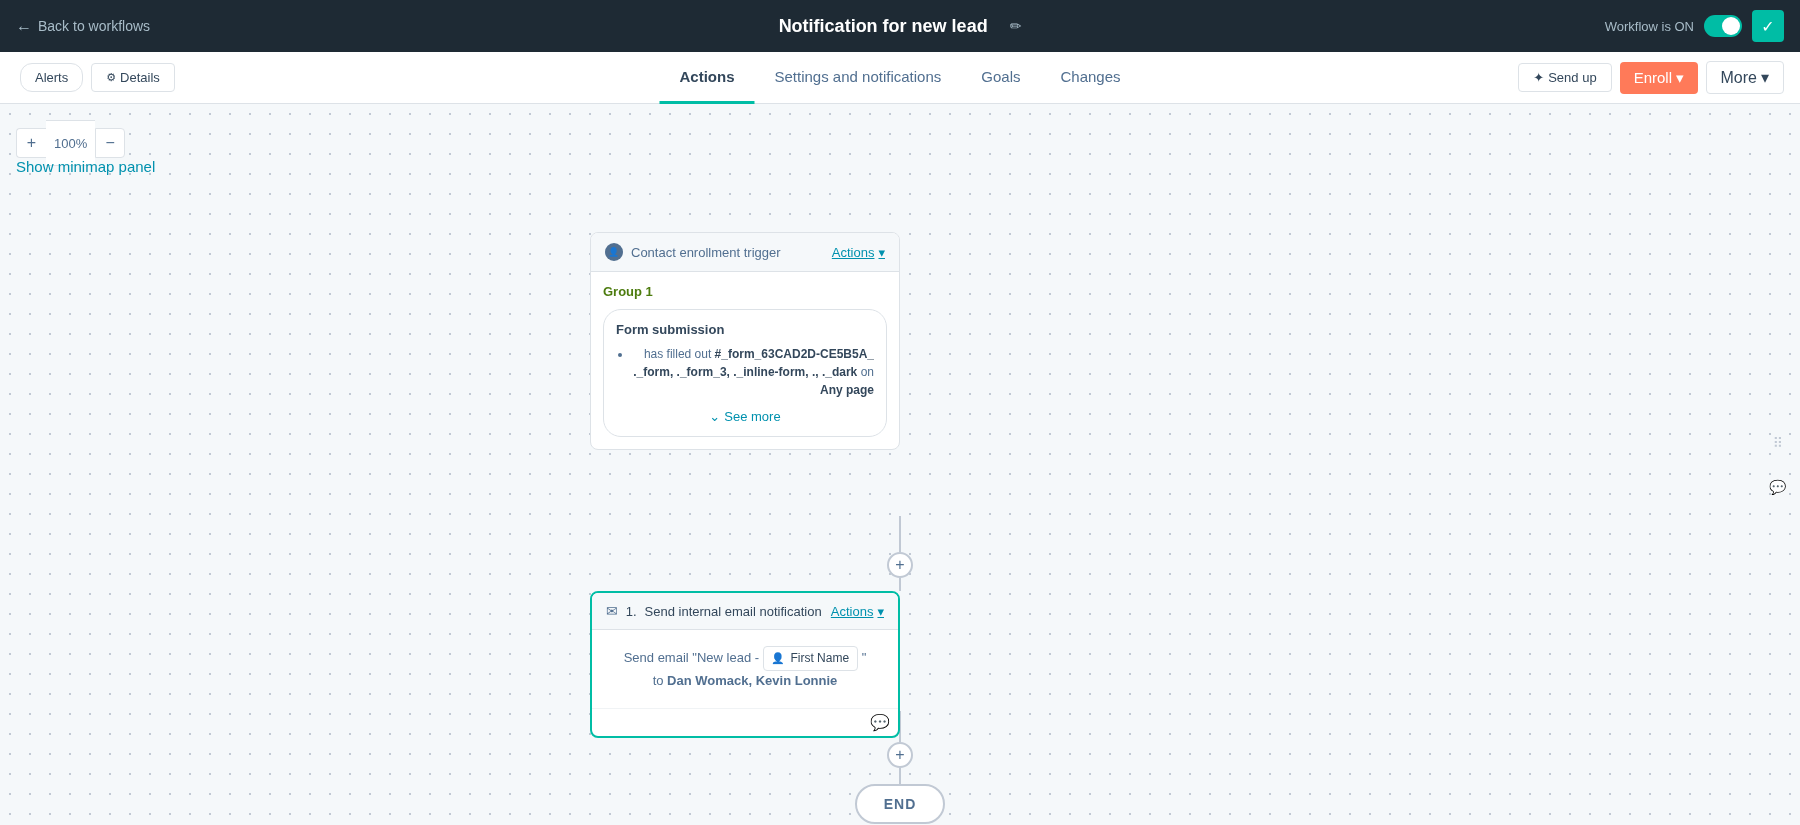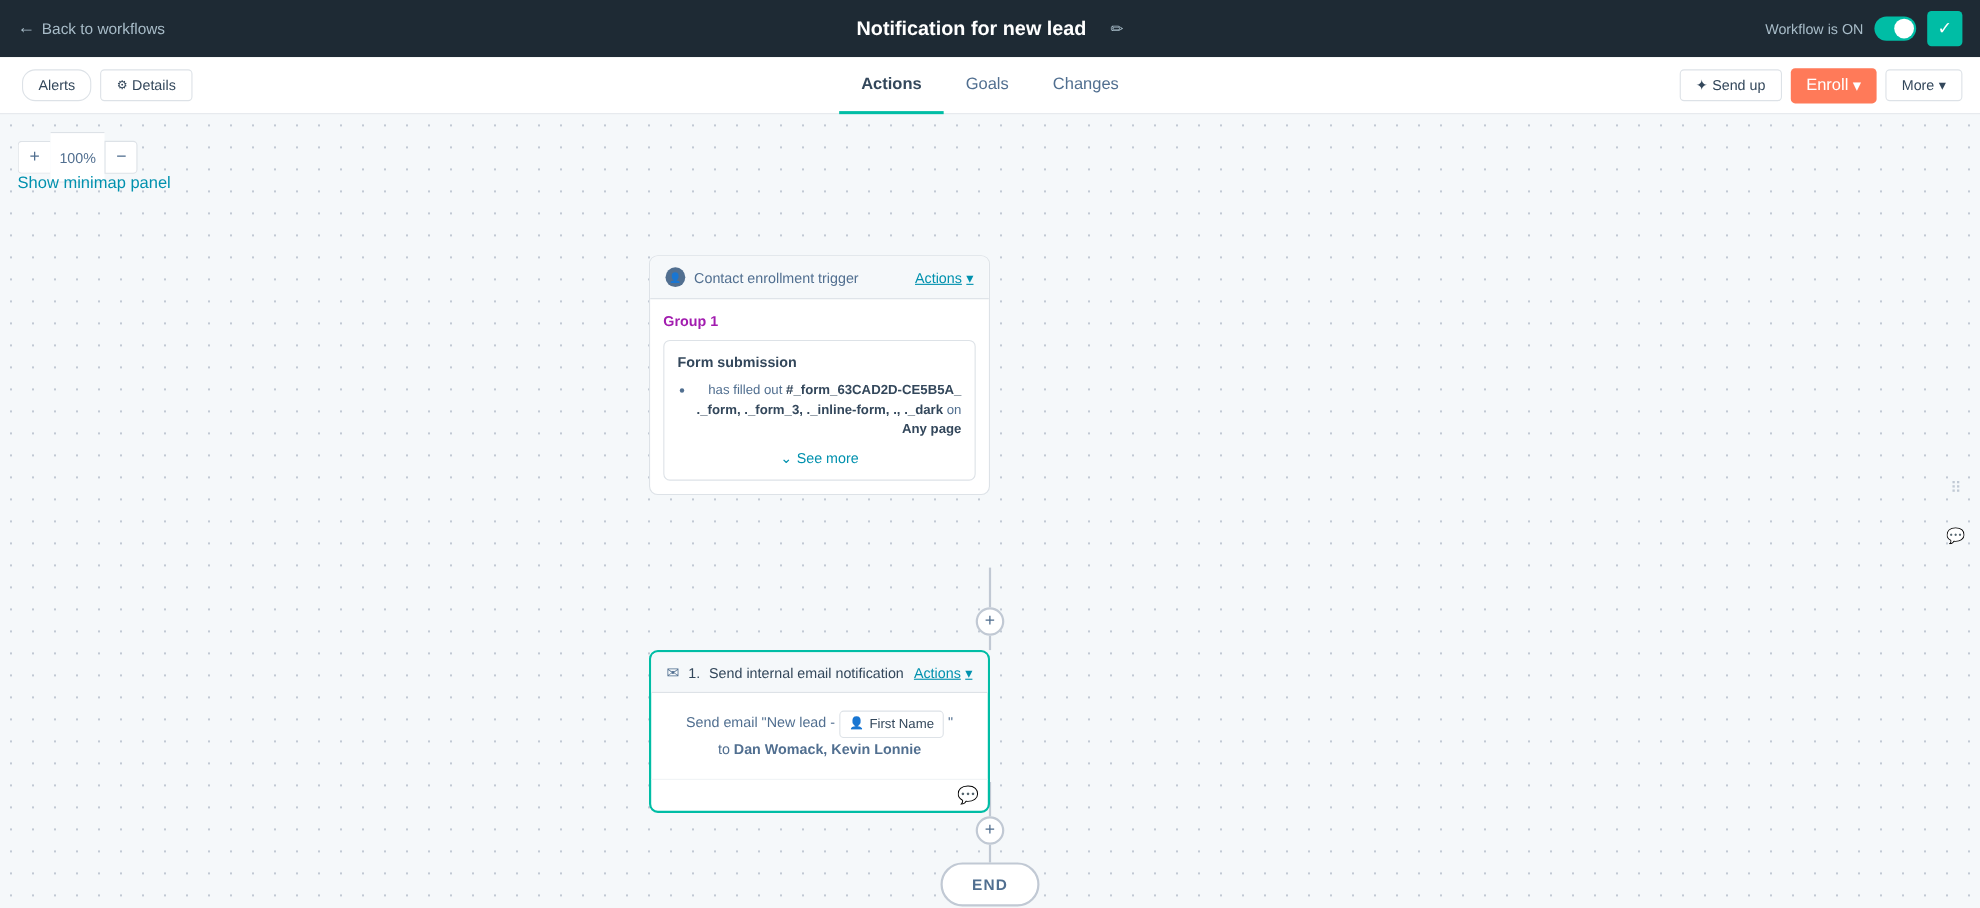--- a/index.html
+++ b/index.html
@@ -173,21 +173,21 @@
       display: flex;
       align-items: center;
       gap: 4px;
     }
     .more-btn {
       background: transparent;
       border: 1px solid #dde2e7;
       color: #33475b;
       padding: 6px 14px;
       border-radius: 4px;
-      font-size: 13px;
+      font-size: 16px;
       cursor: pointer;
       display: flex;
       align-items: center;
       gap: 4px;
     }
 
     
     .canvas-area {
       position: relative;
       width: 1800px;
@@ -287,27 +287,27 @@
       color: #0091ae;
       font-size: 13px;
       cursor: pointer;
       font-weight: 500;
       text-decoration: underline;
     }
     .trigger-body { padding: 12px; }
     .group-label {
       font-size: 13px;
       font-weight: 600;
-      color: #a21caf;
+      color: #4d7c0f;
       margin-bottom: 10px;
     }
     .form-submission-card {
       background: white;
       border: 1px solid #dde2e7;
-      border-radius: 6px;
+      border-radius: 18px;
       padding: 12px;
     }
     .form-submission-title {
       font-size: 13px;
       font-weight: 600;
       color: #33475b;
       margin-bottom: 8px;
     }
     .form-submission-content {
       font-size: 12px;
@@ -468,20 +468,23 @@
   <div class="sub-nav-left">
     <button class="alert-btn">Alerts</button>
     <button class="details-btn">
       <span class="details-icon">⚙</span>
       <span>Details</span>
     </button>
   </div>
   <div class="sub-nav-tabs">
     <div class="nav-tab active">
       <span>Actions</span>
+    </div>
+    <div class="nav-tab">
+      <span>Settings and notifications</span>
     </div>
     <div class="nav-tab">
       <span>Goals</span>
     </div>
     <div class="nav-tab">
       <span>Changes</span>
     </div>
   </div>
   <div class="sub-nav-right">
     <button class="clean-btn">

